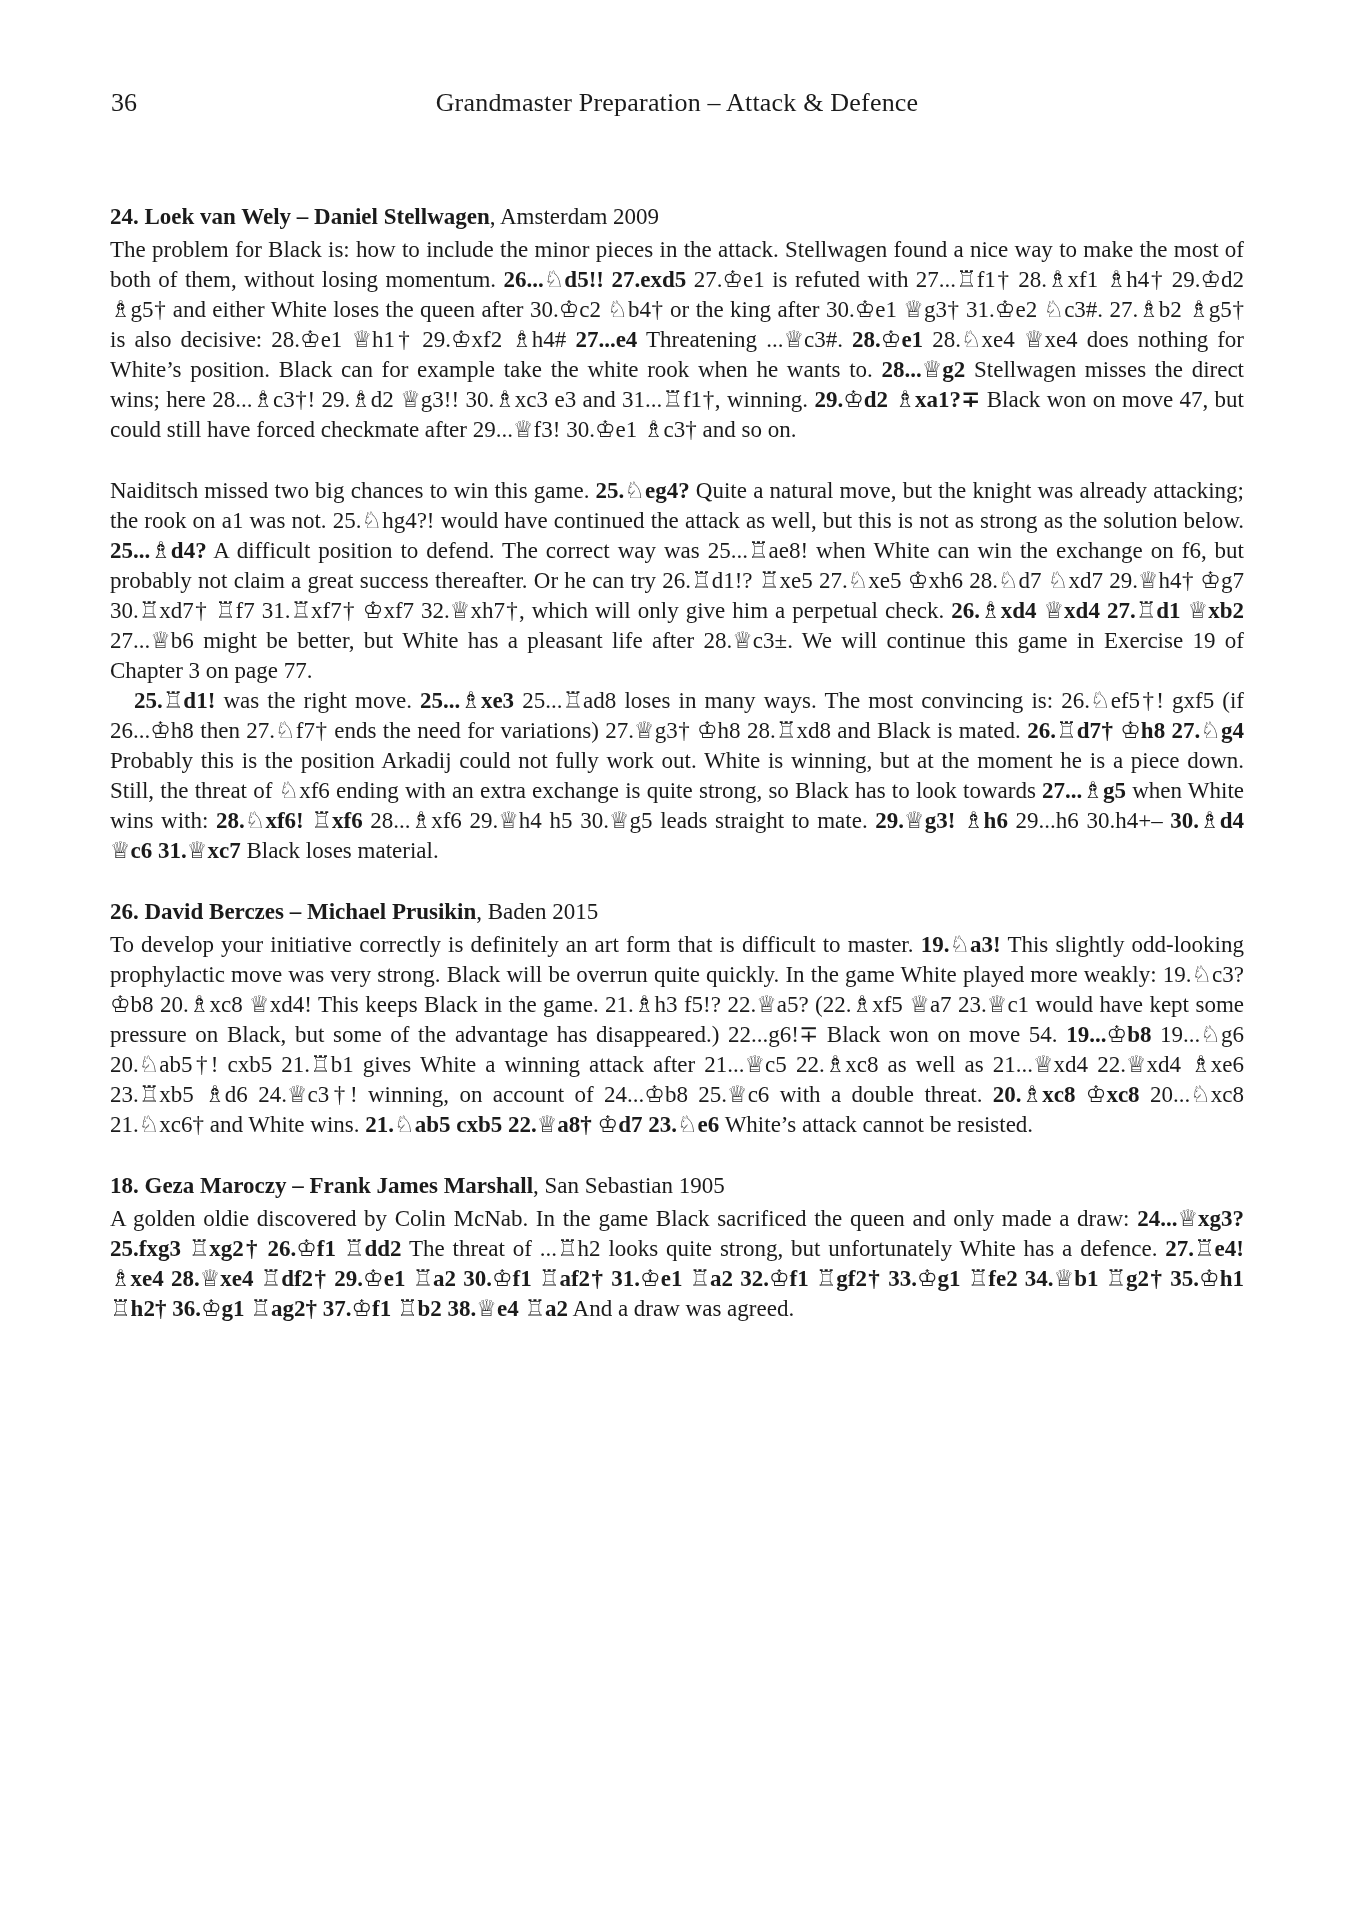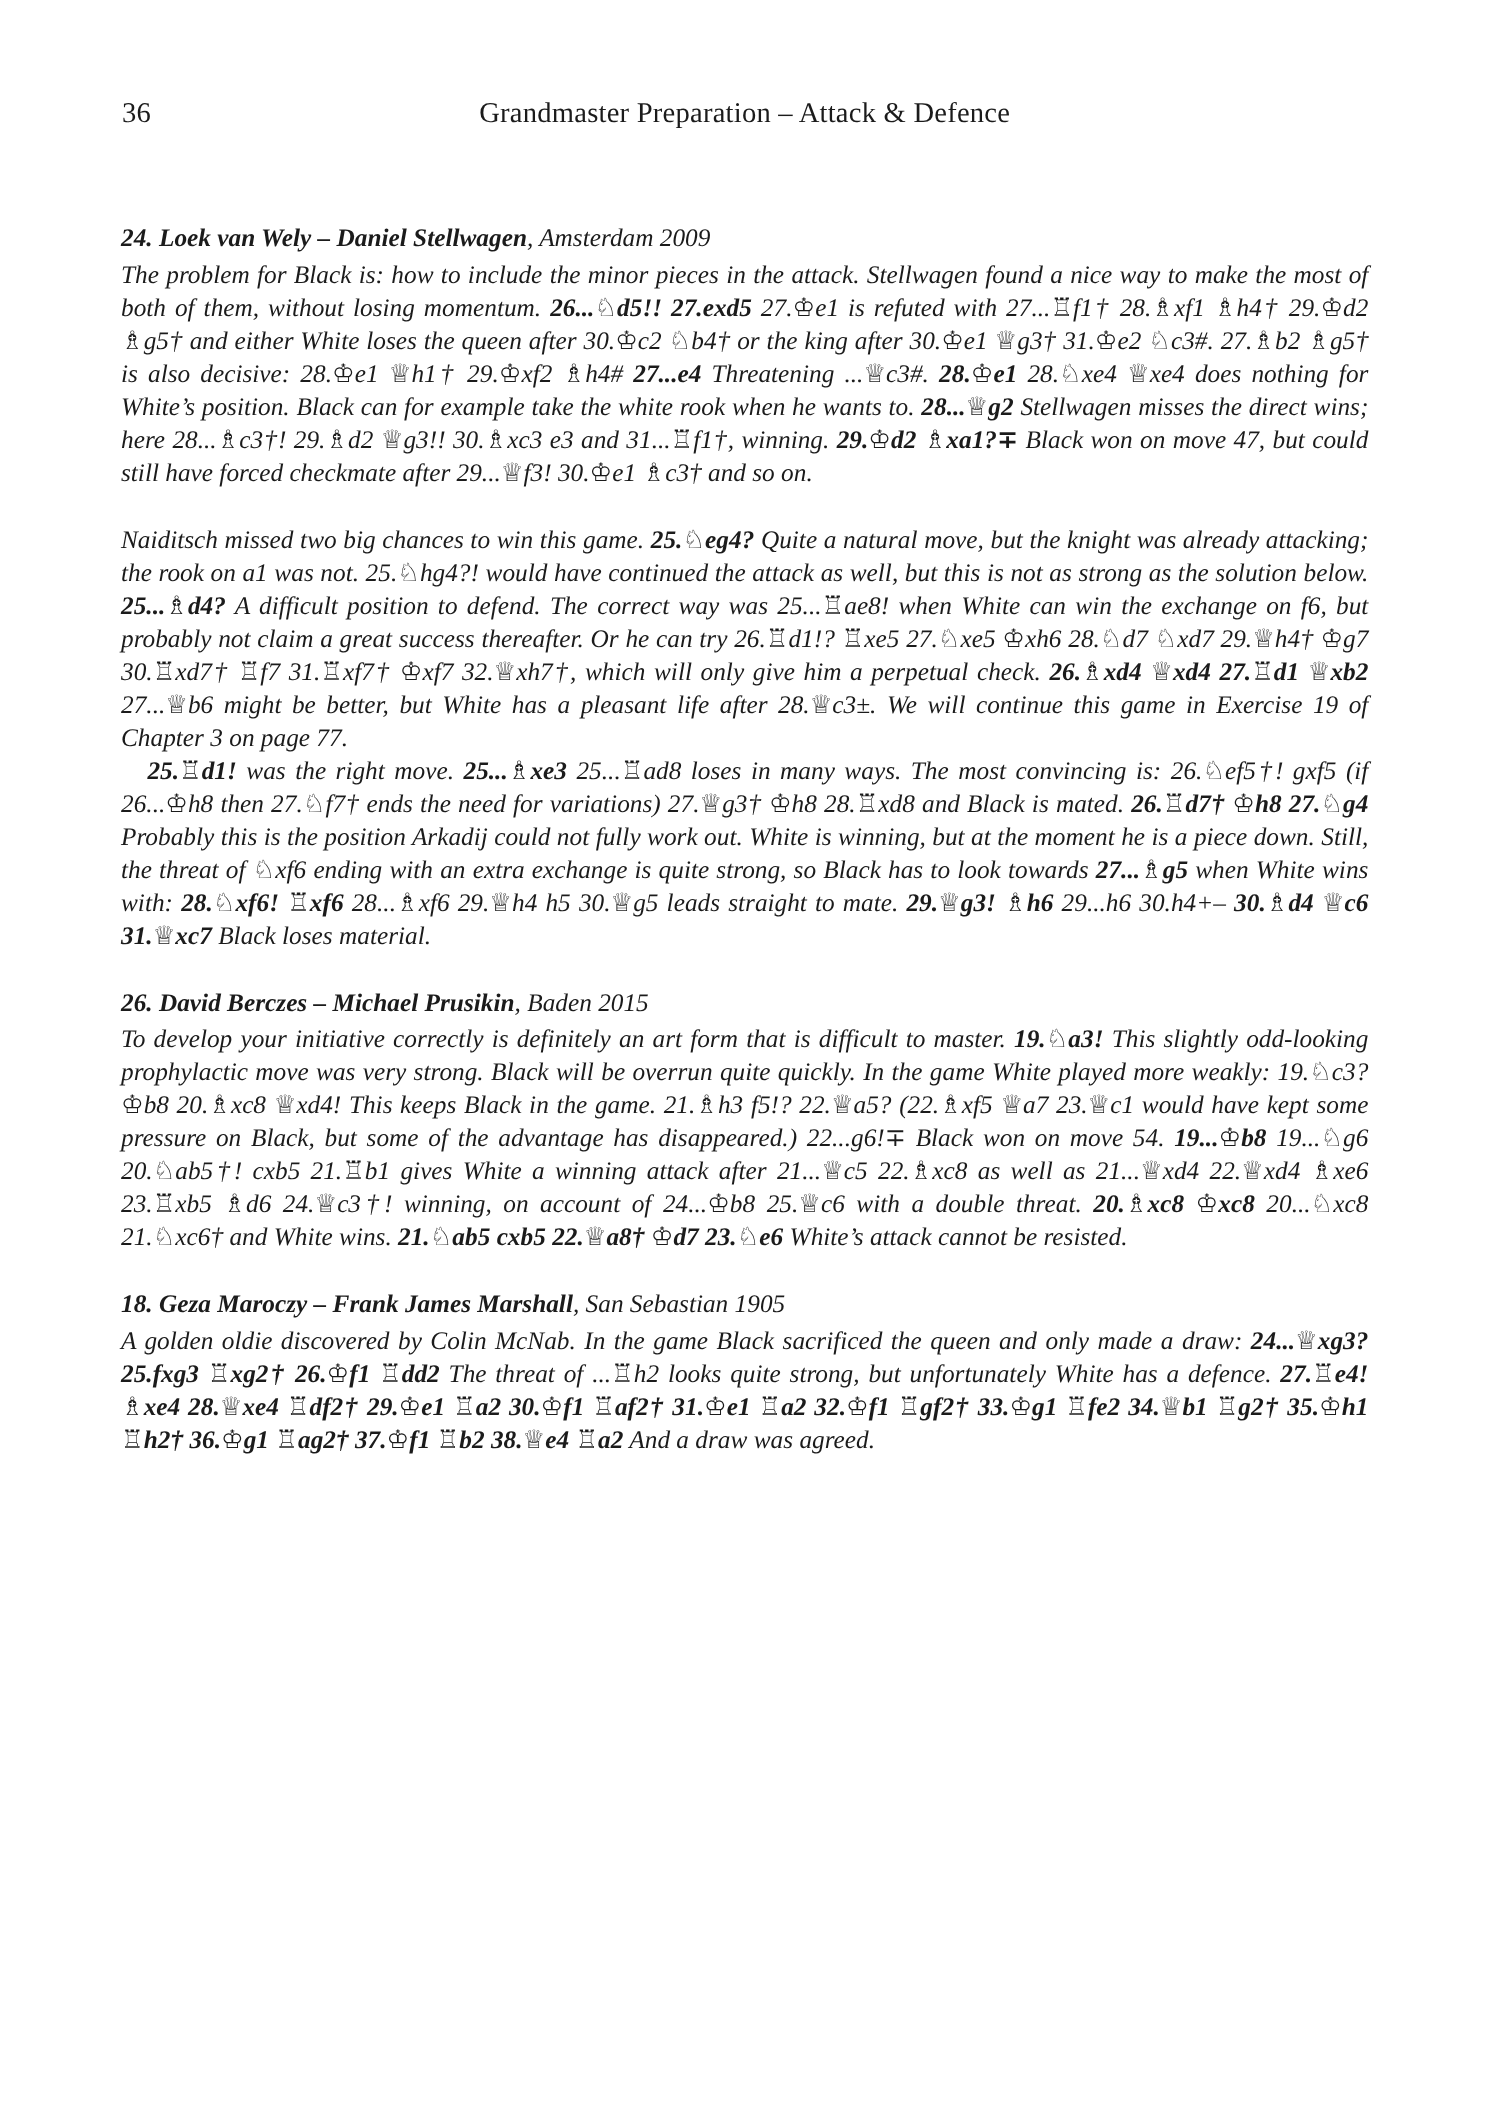--- a/index.html
+++ b/index.html
@@ -30,21 +30,21 @@
   }
   .book-title {
     position: absolute;
     left: 0;
     right: 0;
     top: 0;
     text-align: center;
     letter-spacing: 0.2px;
   }
   .content { width: 1134px; }
-  .game-section { margin-bottom: 31px; font-style: italic; }
+  .game-section { margin-bottom: 31px; }
   .section-heading {
     font-size: 23px;
     font-weight: normal;
     line-height: 30px;
     margin-bottom: 3px;
   }
   .para {
     font-size: 23px;
     line-height: 30px;
     text-align: justify;

